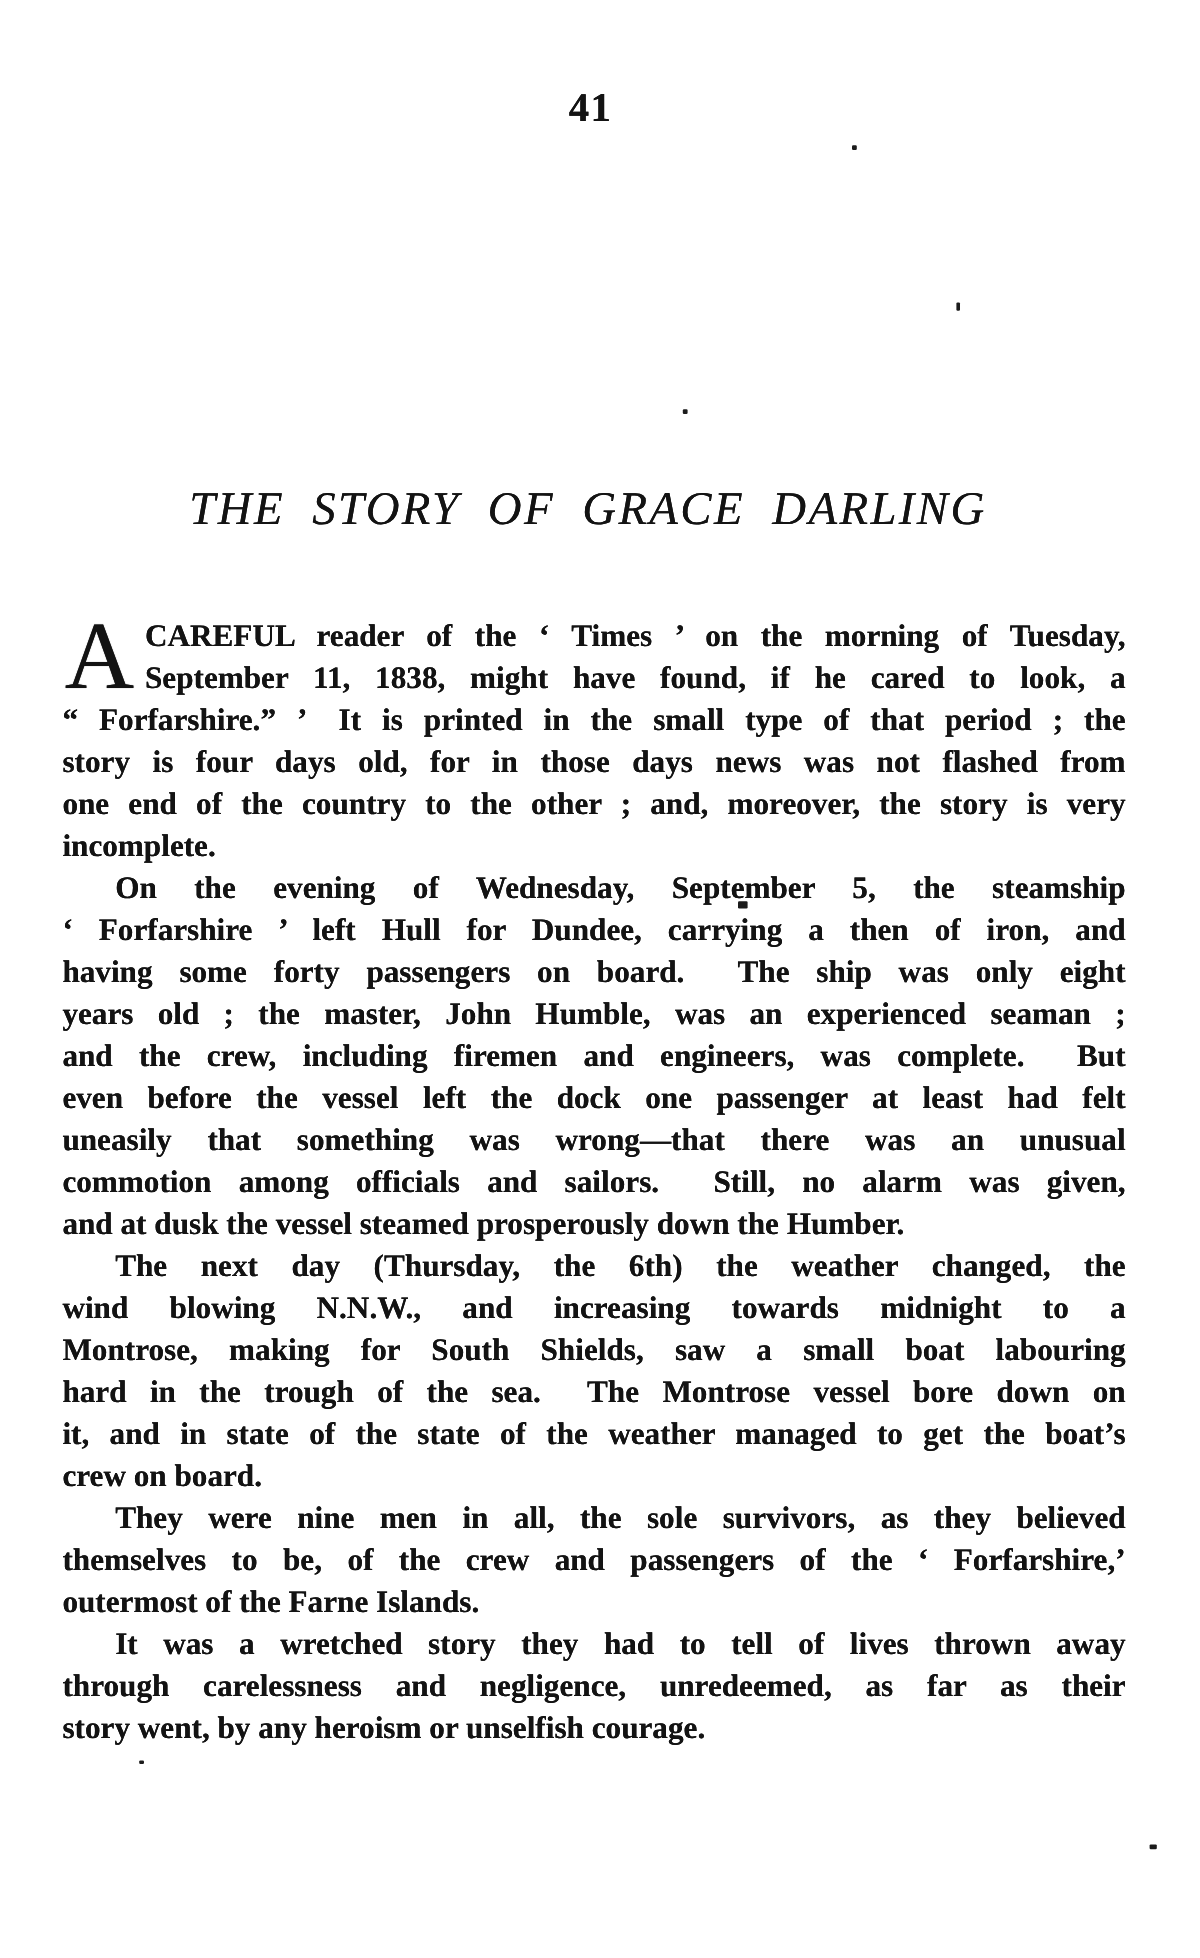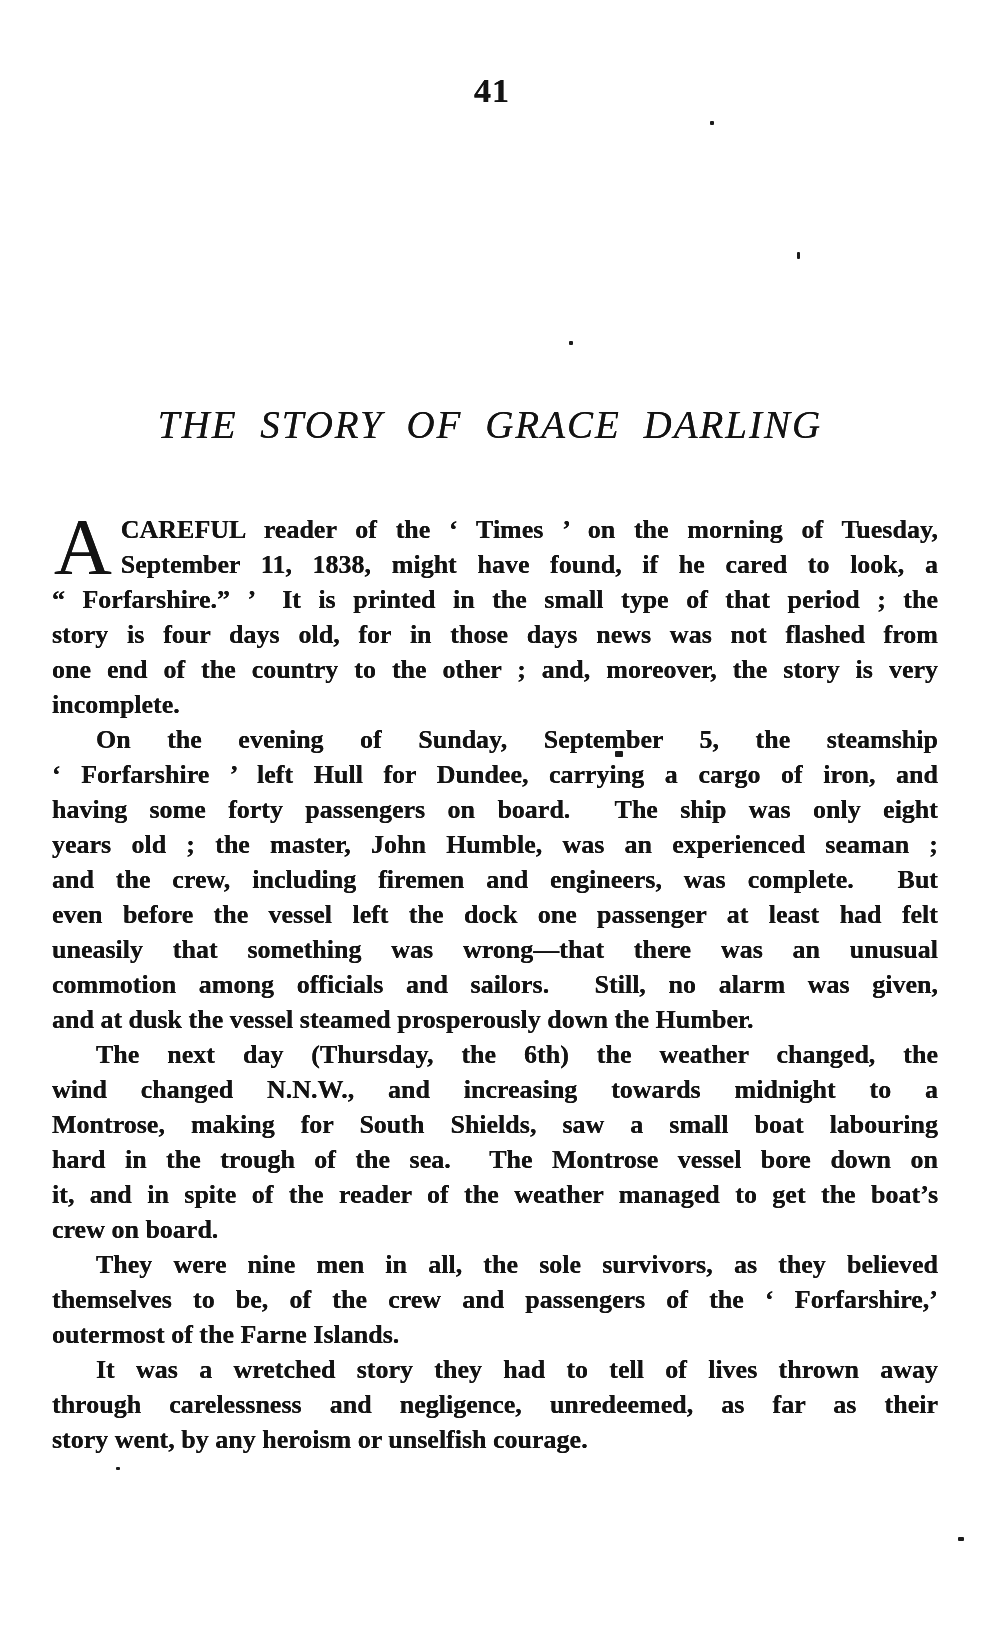--- a/index.html
+++ b/index.html
@@ -80,36 +80,36 @@
       <div class="paragraph">
         <div class="dropcap">A</div>
         <div class="line">CAREFUL reader of the ‘ Times ’ on the morning of Tuesday,</div>
         <div class="line">September 11, 1838, might have found, if he cared to look, a</div>
         <div class="line">“ Forfarshire.” ’ It is printed in the small type of that period ; the</div>
         <div class="line">story is four days old, for in those days news was not flashed from</div>
         <div class="line">one end of the country to the other ; and, moreover, the story is very</div>
         <div class="line last">incomplete.</div>
       </div>
       <div class="paragraph">
-        <div class="line indent">On the evening of Sunday, September 5, the steamship</div>
-        <div class="line">‘ Forfarshire ’ left Hull for Dundee, carrying a cargo of iron, and</div>
+        <div class="line indent">On the evening of Wednesday, September 5, the steamship</div>
+        <div class="line">‘ Forfarshire ’ left Hull for Dundee, carrying a then of iron, and</div>
         <div class="line">having some forty passengers on board.&nbsp; The ship was only eight</div>
         <div class="line">years old ; the master, John Humble, was an experienced seaman ;</div>
         <div class="line">and the crew, including firemen and engineers, was complete.&nbsp; But</div>
         <div class="line">even before the vessel left the dock one passenger at least had felt</div>
         <div class="line">uneasily that something was wrong—that there was an unusual</div>
         <div class="line">commotion among officials and sailors.&nbsp; Still, no alarm was given,</div>
         <div class="line last">and at dusk the vessel steamed prosperously down the Humber.</div>
       </div>
       <div class="paragraph">
         <div class="line indent">The next day (Thursday, the 6th) the weather changed, the</div>
-        <div class="line">wind changed N.N.W., and increasing towards midnight to a</div>
+        <div class="line">wind blowing N.N.W., and increasing towards midnight to a</div>
         <div class="line">Montrose, making for South Shields, saw a small boat labouring</div>
         <div class="line">hard in the trough of the sea.&nbsp; The Montrose vessel bore down on</div>
-        <div class="line">it, and in spite of the reader of the weather managed to get the boat’s</div>
+        <div class="line">it, and in state of the state of the weather managed to get the boat’s</div>
         <div class="line last">crew on board.</div>
       </div>
       <div class="paragraph">
         <div class="line indent">They were nine men in all, the sole survivors, as they believed</div>
         <div class="line">themselves to be, of the crew and passengers of the ‘ Forfarshire,’</div>
         <div class="line last">outermost of the Farne Islands.</div>
       </div>
       <div class="paragraph">
         <div class="line indent">It was a wretched story they had to tell of lives thrown away</div>
         <div class="line">through carelessness and negligence, unredeemed, as far as their</div>

